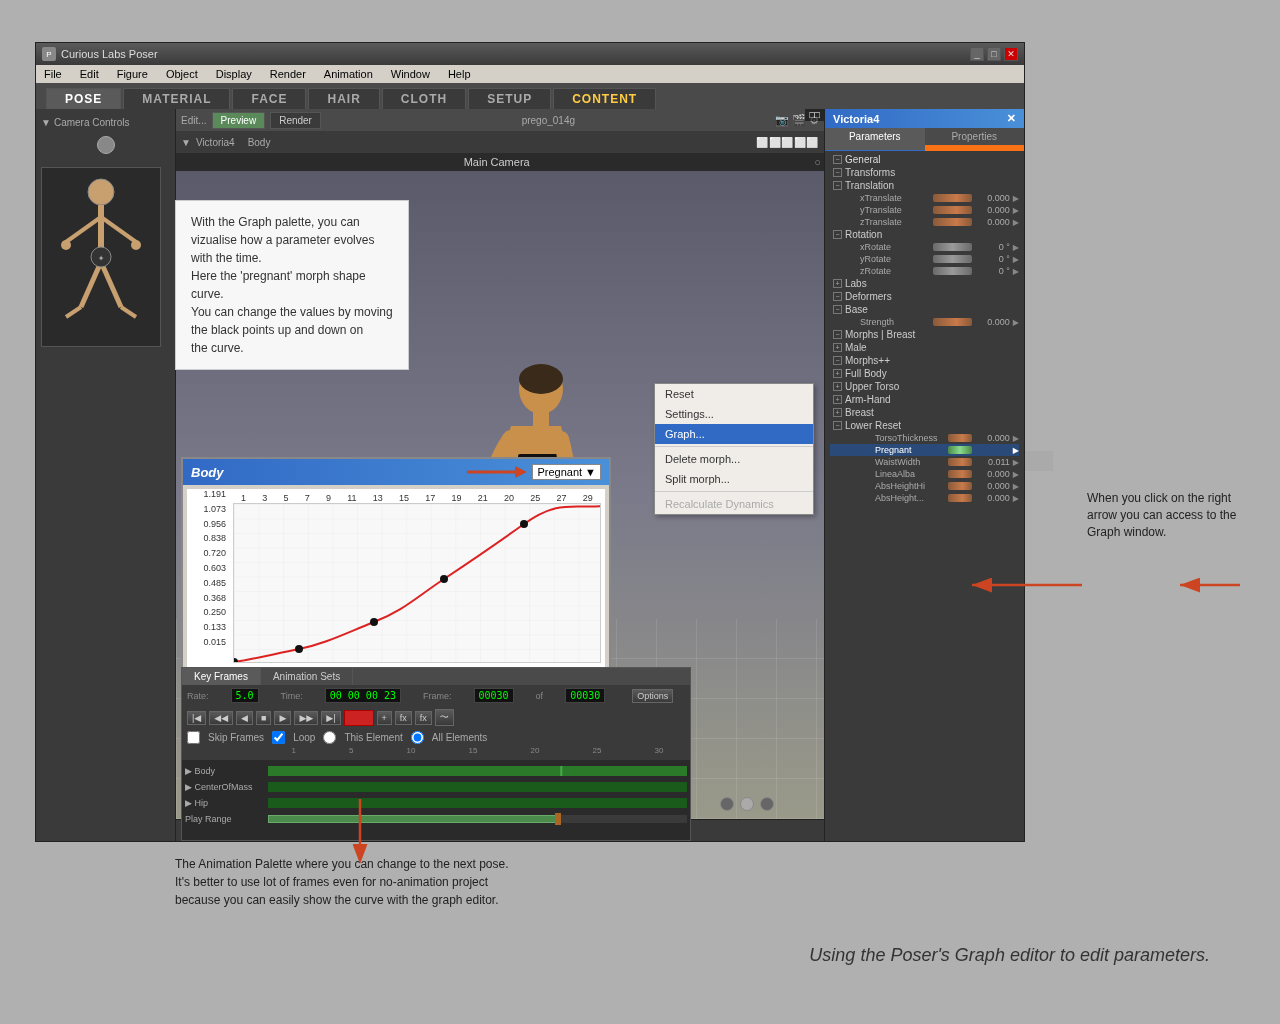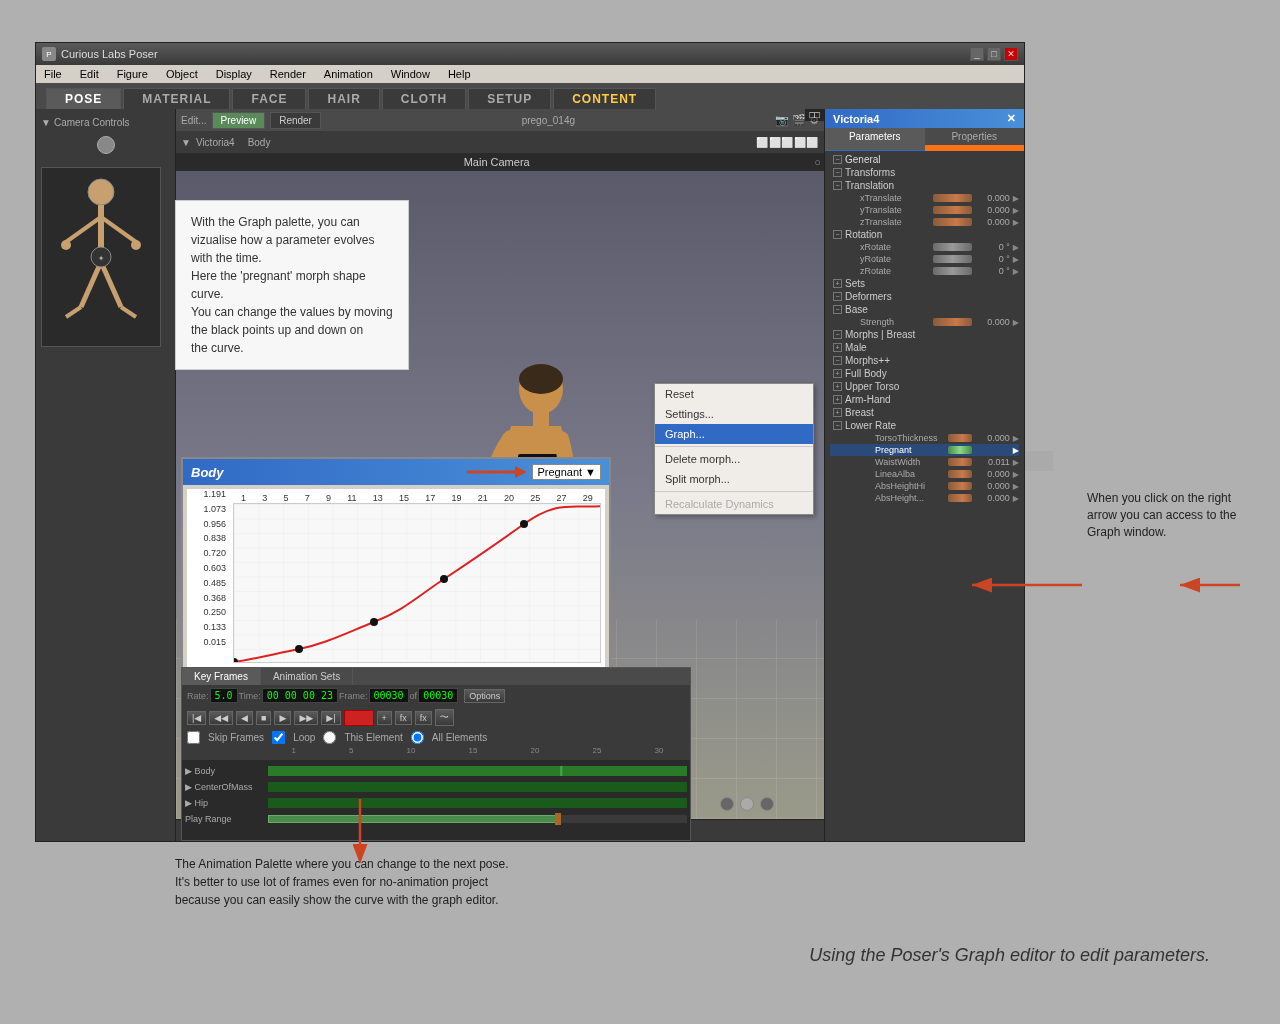--- a/index.html
+++ b/index.html
@@ -360,21 +360,21 @@
       padding: 3px 12px;
       font-size: 10px;
       color: #ccc;
       cursor: pointer;
       border-right: 1px solid #555;
     }
     .anim-tab.active { background: #5a5a5a; color: #fff; }
     .anim-toolbar {
       display: flex;
       align-items: center;
-      gap: 1px;
+      gap: 22px;
       padding: 3px 5px;
       background: #3a3a3a;
       font-size: 10px;
       color: #aaa;
     }
     .anim-btn {
       background: linear-gradient(to bottom, #5a5a5a, #3a3a3a);
       border: 1px solid #666;
       color: #ccc;
       font-size: 9px;
@@ -845,21 +845,21 @@
         </div>
         <div class="param-row indent3">
           <div class="param-label" style="font-size:9px;color:#aaa;">zRotate</div>
           <div class="param-slider" style="width:60px;background:linear-gradient(to right,#6a6a6a,#9a9a9a,#6a6a6a);"></div>
           <div class="param-value">0 °</div>
           <div class="param-arrow">▶</div>
         </div>
 
         <div class="tree-item indent2">
           <div class="plus-icon">+</div>
-          <span>Sets</span>
+          <span>Labs</span>
         </div>
 
         <div class="tree-item indent1">
           <div class="minus-icon">−</div>
           <span>Deformers</span>
         </div>
         <div class="tree-item indent2">
           <div class="minus-icon">−</div>
           <span>Base</span>
         </div>
@@ -893,21 +893,21 @@
         <div class="tree-item indent3">
           <div class="plus-icon">+</div>
           <span>Arm-Hand</span>
         </div>
         <div class="tree-item indent3">
           <div class="plus-icon">+</div>
           <span>Breast</span>
         </div>
         <div class="tree-item indent3">
           <div class="minus-icon">−</div>
-          <span>Lower Rate</span>
+          <span>Lower Reset</span>
         </div>
 
         <div class="param-row" style="padding-left:45px;">
           <div class="param-label" style="font-size:9px;color:#aaa;">TorsoThickness</div>
           <div class="param-slider" style="width:45px;"></div>
           <div class="param-value">0.000</div>
           <div class="param-arrow">▶</div>
         </div>
 
         <div class="param-row morph-selected" style="padding-left:45px;">

